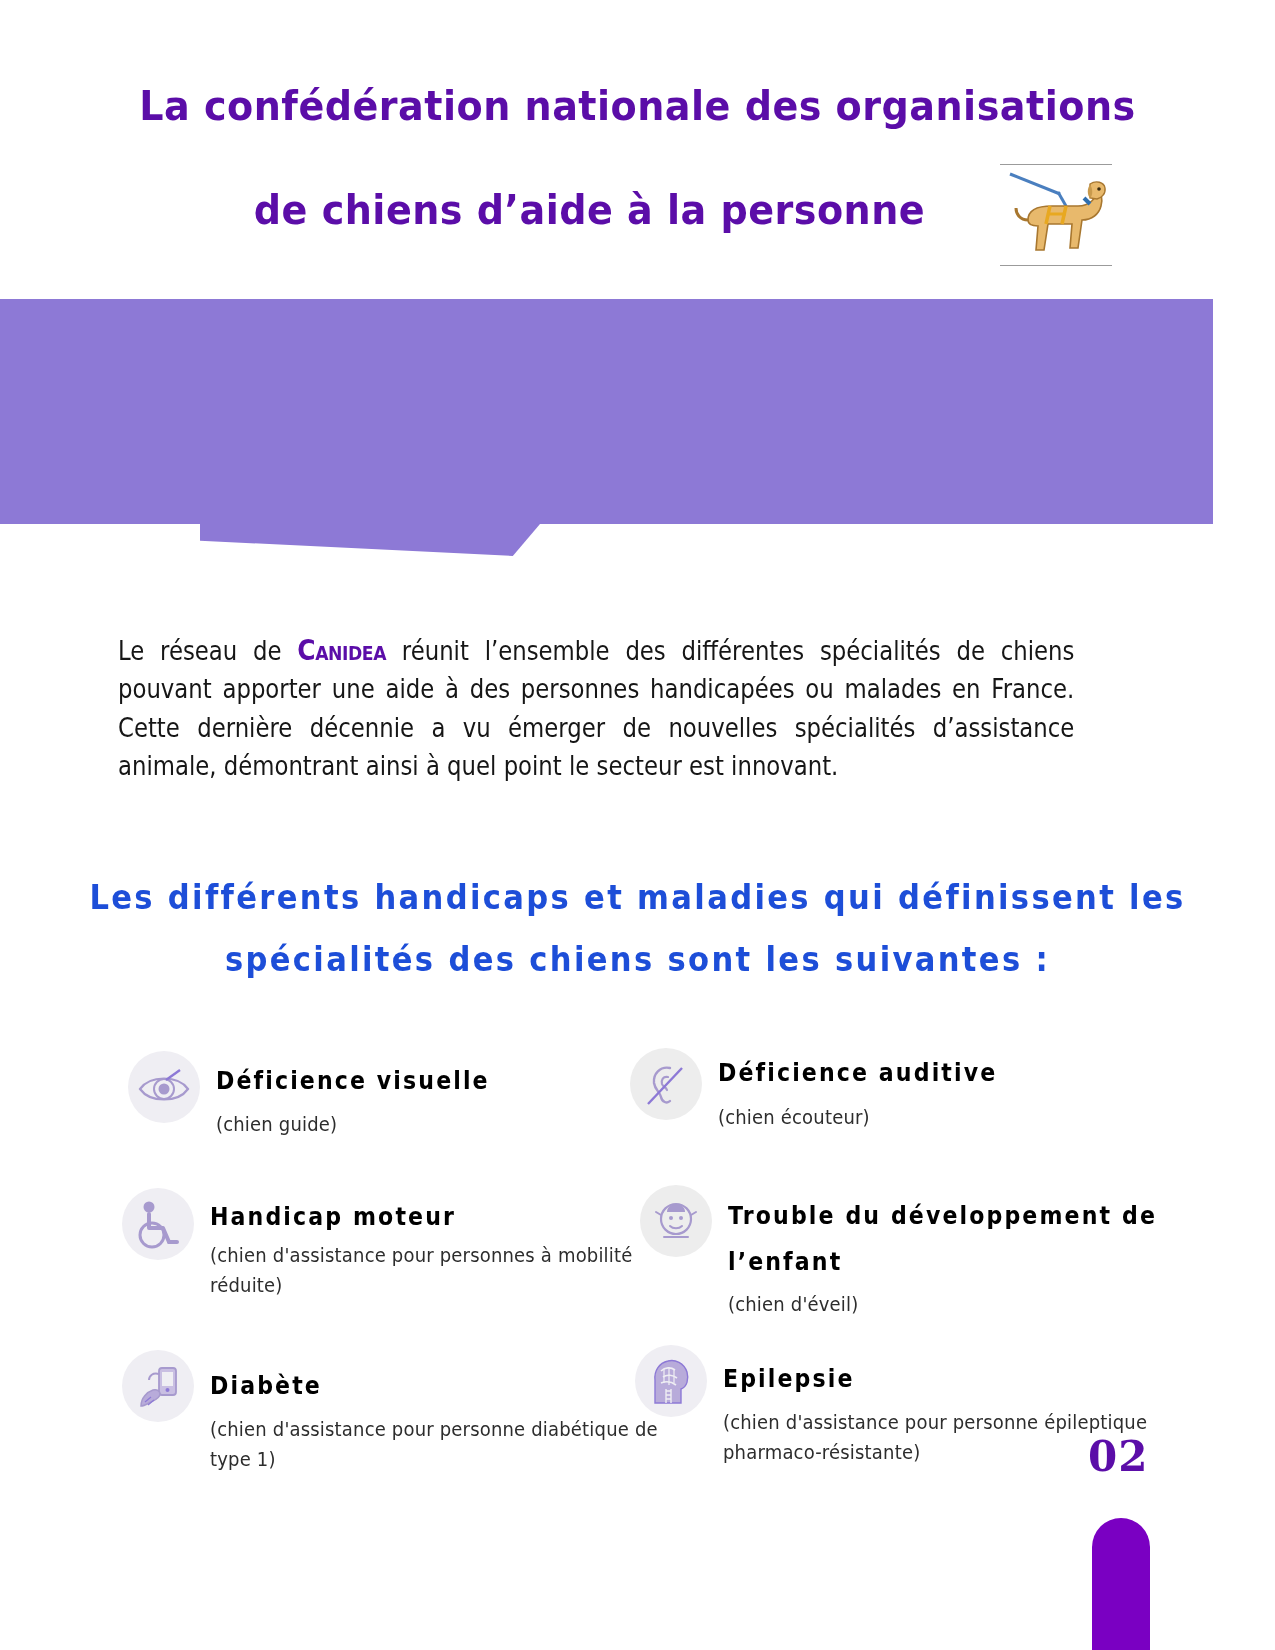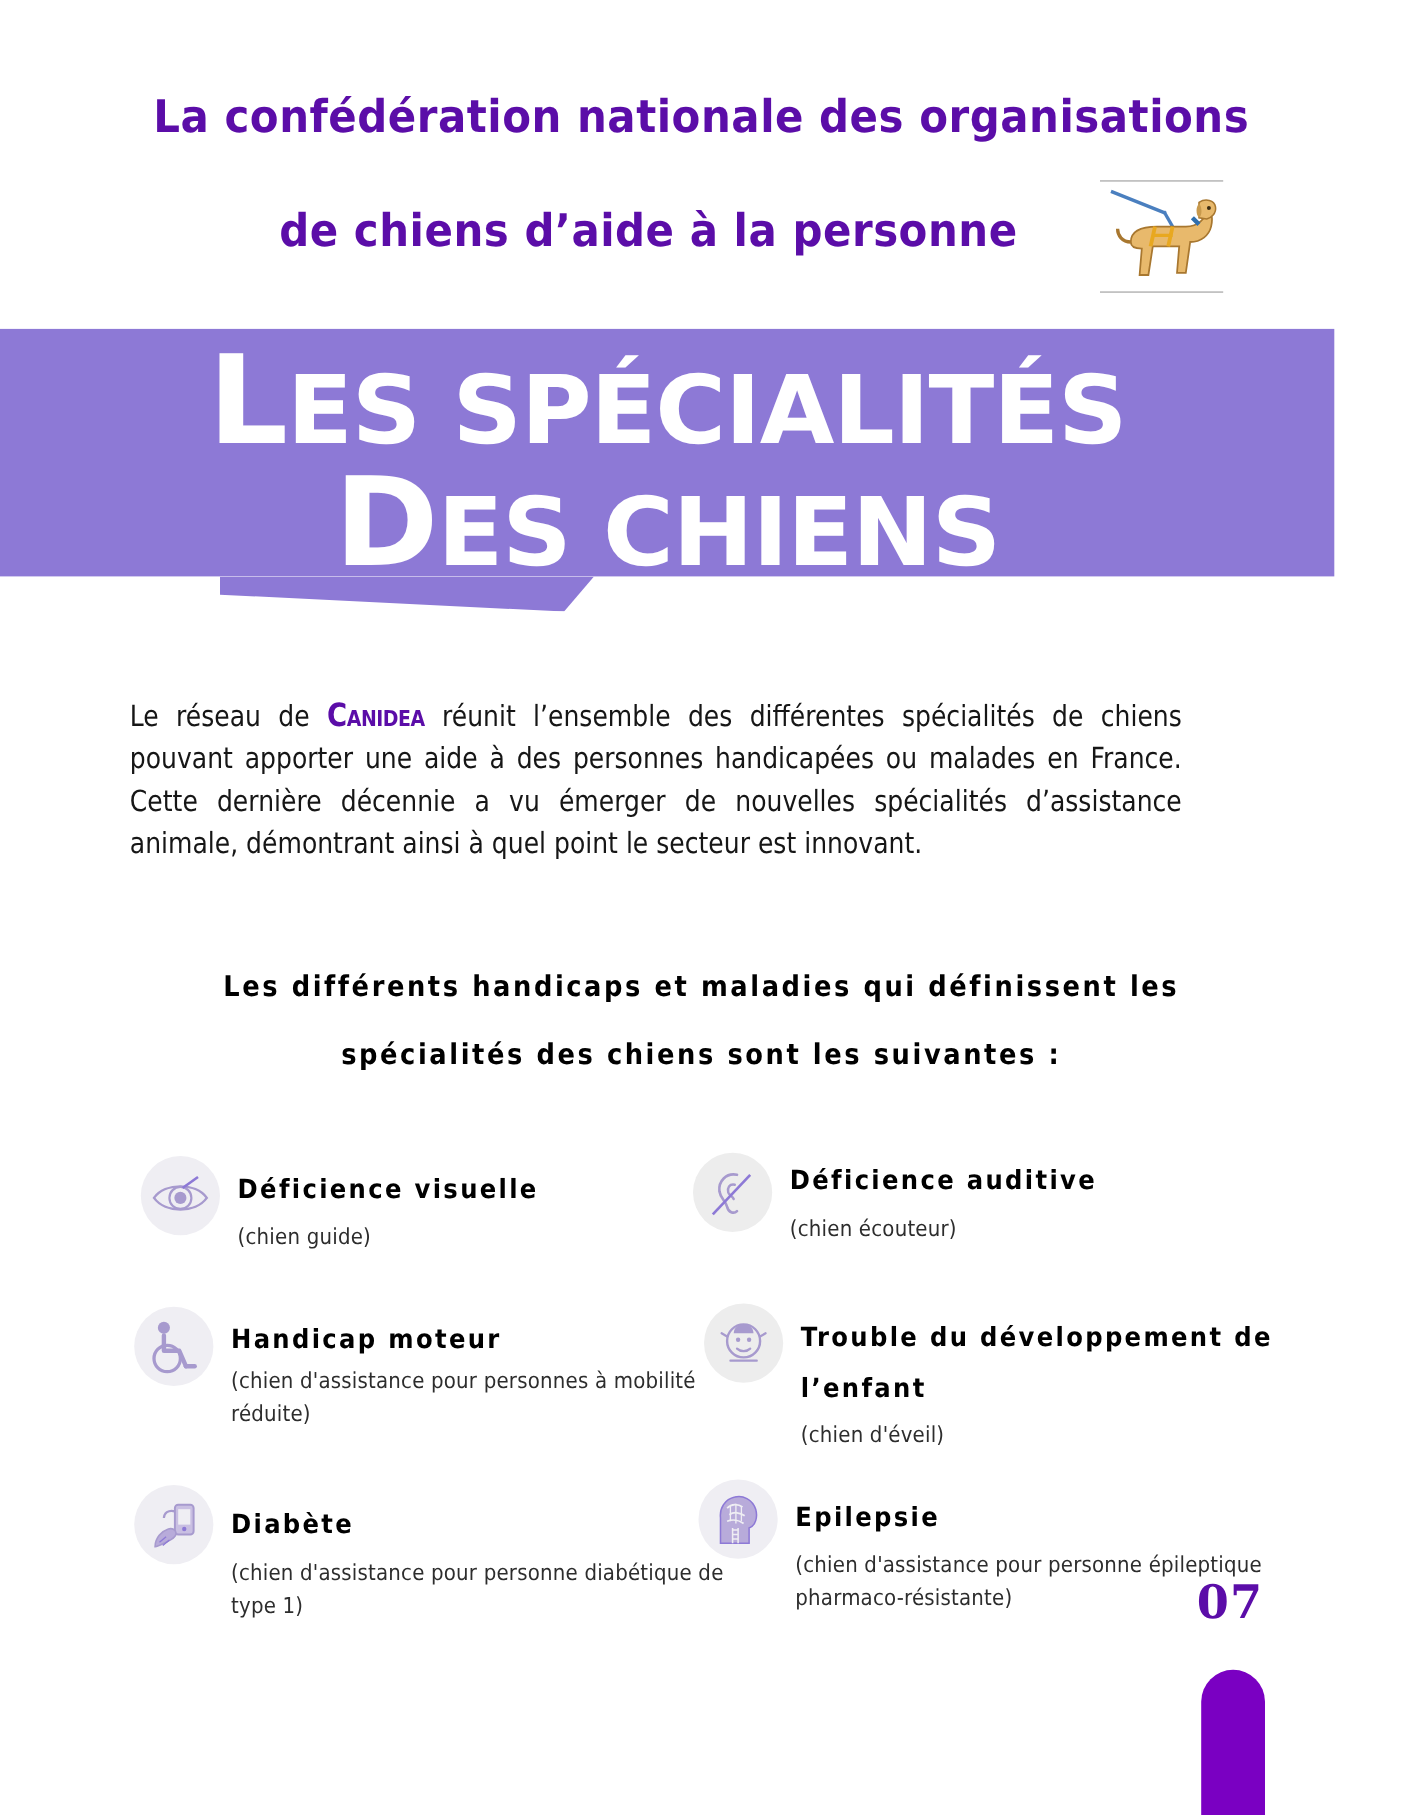--- a/index.html
+++ b/index.html
@@ -141,24 +141,24 @@
     letter-spacing: -0.5px;
   }
 
   
   .subhead {
     position: absolute;
     left: 0;
     top: 866px;
     width: 1275px;
     text-align: center;
-    color: #000000;
-    font-family: "DejaVu Sans", sans-serif;
-    font-weight: bold;
-    font-size: 26px;
+    color: #1d4ed8;
+    font-family: "DejaVu Sans", sans-serif;
+    font-weight: bold;
+    font-size: 34px;
     letter-spacing: 2.6px;
     line-height: 62px;
   }
   .subhead span { display: block; transform: scaleX(0.9); }
 
   
   .items {
     position: absolute;
     left: 0;
     top: 1020px;
@@ -287,24 +287,20 @@
       <path d="M80 30 L86 36" stroke="#2f6fae" stroke-width="4" fill="none"></path>
 
       <path d="M24 52 C16 52 12 46 12 40" stroke="#a8772f" stroke-width="3" fill="none"></path>
     </svg>
   </div>
 </div>
 
 <div class="banner-wrap">
   <div class="banner"></div>
   <div class="banner-tail"></div>
-  <div class="banner-title">
-    <span class="l1"><span class="cap">L</span><span>ES SPÉCIALITÉS</span></span>
-    <span class="l2"><span class="cap">D</span><span>ES CHIENS</span></span>
-  </div>
 </div>
 
 <p class="intro"><span>Le réseau de </span><span class="brand">Canidea</span><span> réunit l’ensemble des différentes spécialités de chiens pouvant apporter une aide à des personnes handicapées ou malades en France. Cette dernière décennie a vu émerger de nouvelles spécialités d’assistance animale, démontrant ainsi à quel point le secteur est innovant.</span></p>
 
 <div class="subhead">
   <span>Les différents handicaps et maladies qui définissent les</span>
   <span>spécialités des chiens sont les suivantes :</span>
 </div>
 
 <div class="items">
@@ -386,14 +382,14 @@
         <path d="M22 12 L22 30 M17 14 L17 28 M27 14 L27 28" fill="none" stroke="#efeef3" stroke-width="1.2"></path>
         <path d="M24 34 L24 48 M19 34 L19 48" stroke="#efeef3" stroke-width="1.4"></path>
         <path d="M19 36 L24 36 M19 40 L24 40 M19 44 L24 44" stroke="#efeef3" stroke-width="1.4"></path>
       </svg>
     </div>
     <div class="title">Epilepsie</div>
     <div class="sub">(chien d'assistance pour personne épileptique pharmaco-résistante)</div>
   </div>
 </div>
 
-<div class="page-number">07</div>
+<div class="page-number">02</div>
 <div class="footer-tab"></div>
 
 </body></html>

